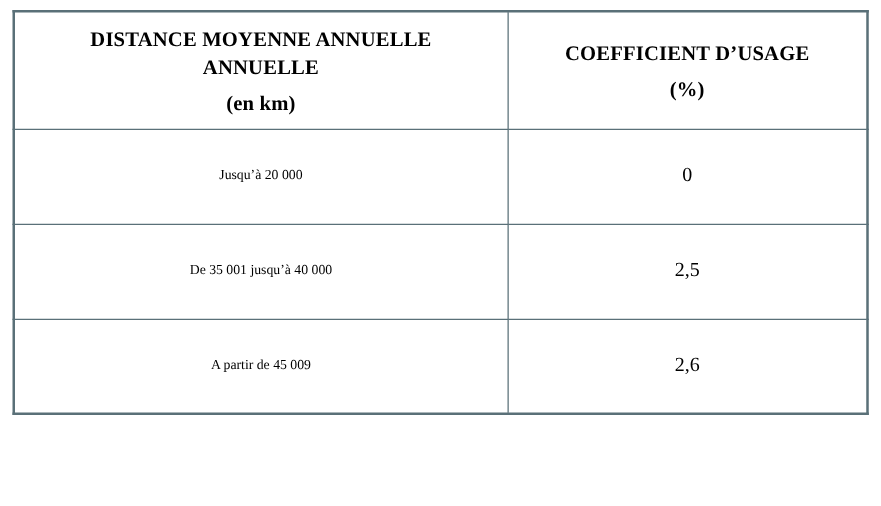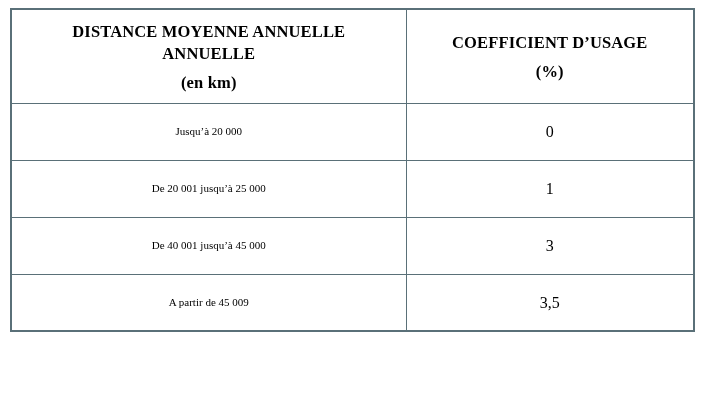--- a/index.html
+++ b/index.html
@@ -95,26 +95,22 @@
           <span class="hdr-sub">(%)</span>
         </th>
       </tr>
     </thead>
     <tbody>
       <tr class="data-row">
         <td class="distance-cell">Jusqu’à 20 000</td>
         <td class="coefficient-cell">0</td>
       </tr>
       <tr class="data-row">
-        <td class="distance-cell">De 20 001 jusqu’à 25 000</td>
-        <td class="coefficient-cell">1</td>
-      </tr>
-      <tr class="data-row">
-        <td class="distance-cell">De 40 001 jusqu’à 45 000</td>
-        <td class="coefficient-cell">3</td>
+        <td class="distance-cell">De 35 001 jusqu’à 40 000</td>
+        <td class="coefficient-cell">2,5</td>
       </tr>
       <tr class="data-row">
         <td class="distance-cell">A partir de 45 009</td>
-        <td class="coefficient-cell">3,5</td>
+        <td class="coefficient-cell">2,6</td>
       </tr>
     </tbody>
   </table>
 </div>
 
 </body></html>

